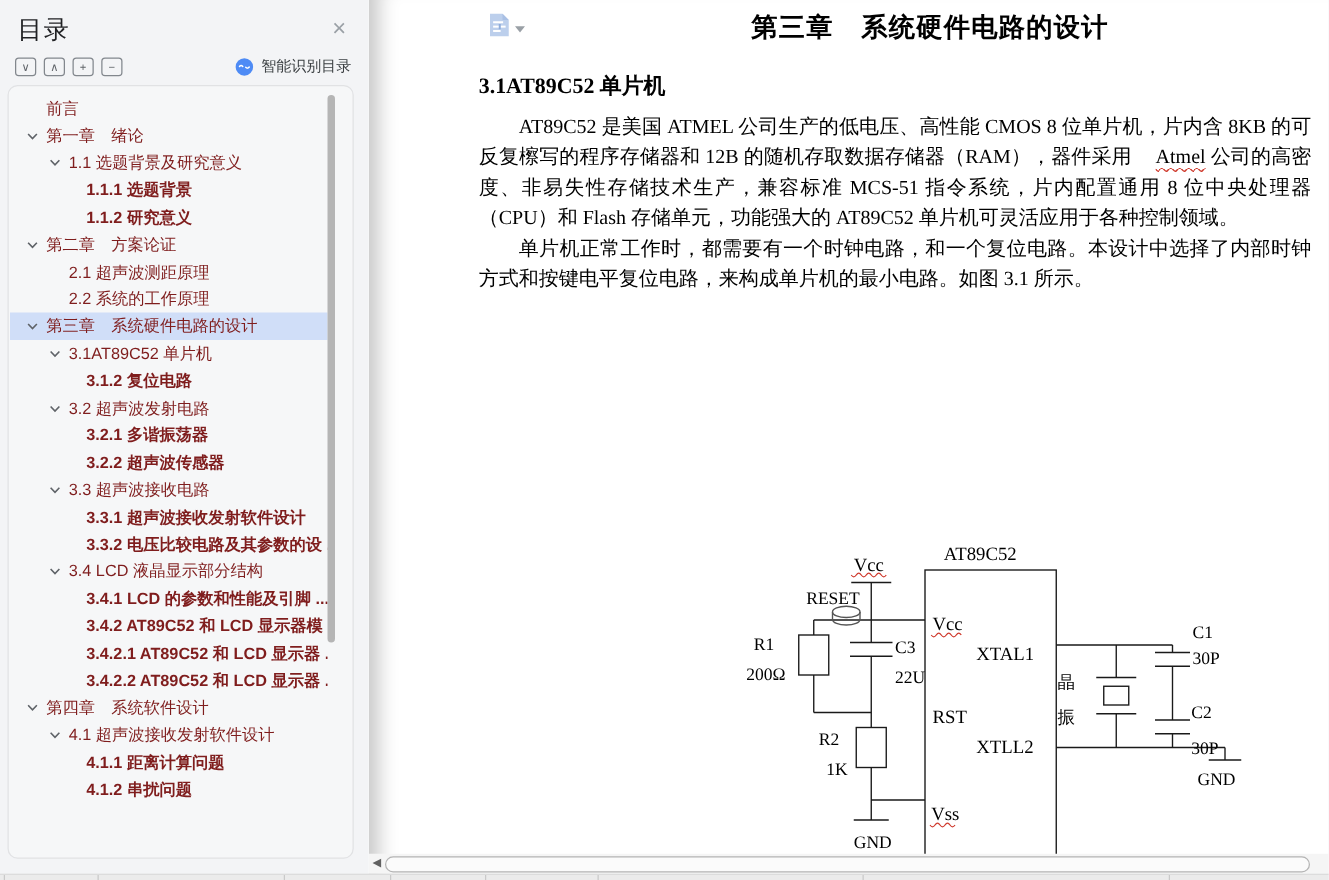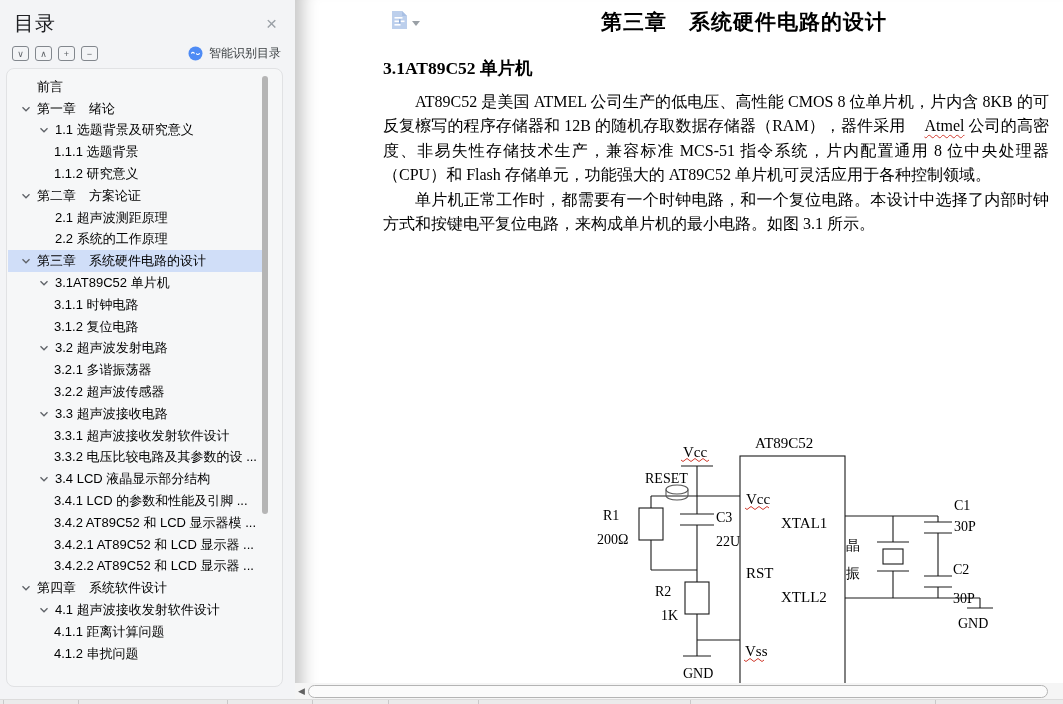--- a/index.html
+++ b/index.html
@@ -15,24 +15,24 @@
   .sb-toolbar { display:flex; align-items:center; justify-content:space-between; padding:8px 14px 0 12px; }
   .tool-group { display:flex; gap:6px; }
   .tool-btn { width:17px; height:15px; border:1px solid #82878d; border-radius:3px; background:transparent;
     display:inline-flex; align-items:center; justify-content:center; font-size:9px; color:#5f6368; cursor:pointer; }
   .smart-btn { display:flex; align-items:center; gap:6px; background:none; border:none; font-size:12px;
     color:#3c4043; cursor:pointer; font-family:inherit; }
   .ai-icon { width:15px; height:15px; display:inline-block; }
   .toc-panel { position:absolute; left:6px; top:68px; width:277px; height:619px;
     background:#f6f7f8; border:1px solid #e1e2e4; border-radius:8px; overflow:hidden; }
   #toc-list { padding:7px 20px 0 1px; }
-  .toc-row { display:flex; align-items:center; height:21.8px; font-size:13px; color:#000000;
+  .toc-row { display:flex; align-items:center; height:21.8px; font-size:13px; color:#7f1d1d;
     white-space:nowrap; cursor:pointer; }
   .toc-row.sel { background:#d0def8; }
-  .lvl1 { padding-left:13px; } .lvl2 { padding-left:31px; } .lvl3 { padding-left:46px; }
+  .lvl1 { padding-left:13px; } .lvl2 { padding-left:31px; } .lvl3 { padding-left:61px;font-weight:bold; }
   .chev { width:16px; flex:0 0 16px; display:inline-flex; align-items:center; }
   .lab { overflow:hidden; text-overflow:clip; }
   .toc-scrollbar { position:absolute; right:14px; top:7px; width:6px; height:438px;
     background:#b5b5b5; border-radius:3px; }
 
   
   .content { position:relative; flex:1; height:699px; background:#fff;
     box-shadow: inset 22px 0 16px -14px rgba(0,0,0,0.22);
     font-family:"Liberation Serif","DejaVu Serif",serif; color:#000; }
   .page-tools { position:absolute; left:96px; top:10px; display:flex; align-items:center; gap:4px; }
@@ -139,23 +139,20 @@
             </span>
             <span class="lab">第三章　系统硬件电路的设计</span>
           </div>
           <div class="toc-row lvl2">
             <span class="chev">
               <svg width="10" height="10" viewBox="0 0 10 10">
                 <path d="M1.5 3.2 L5 6.8 L8.5 3.2" fill="none" stroke="#5f6368" stroke-width="1.3"></path>
               </svg>
             </span>
             <span class="lab">3.1AT89C52 单片机</span>
-          </div>
-          <div class="toc-row lvl3">
-            <span class="lab">3.1.1 时钟电路</span>
           </div>
           <div class="toc-row lvl3">
             <span class="lab">3.1.2 复位电路</span>
           </div>
           <div class="toc-row lvl2">
             <span class="chev">
               <svg width="10" height="10" viewBox="0 0 10 10">
                 <path d="M1.5 3.2 L5 6.8 L8.5 3.2" fill="none" stroke="#5f6368" stroke-width="1.3"></path>
               </svg>
             </span>

